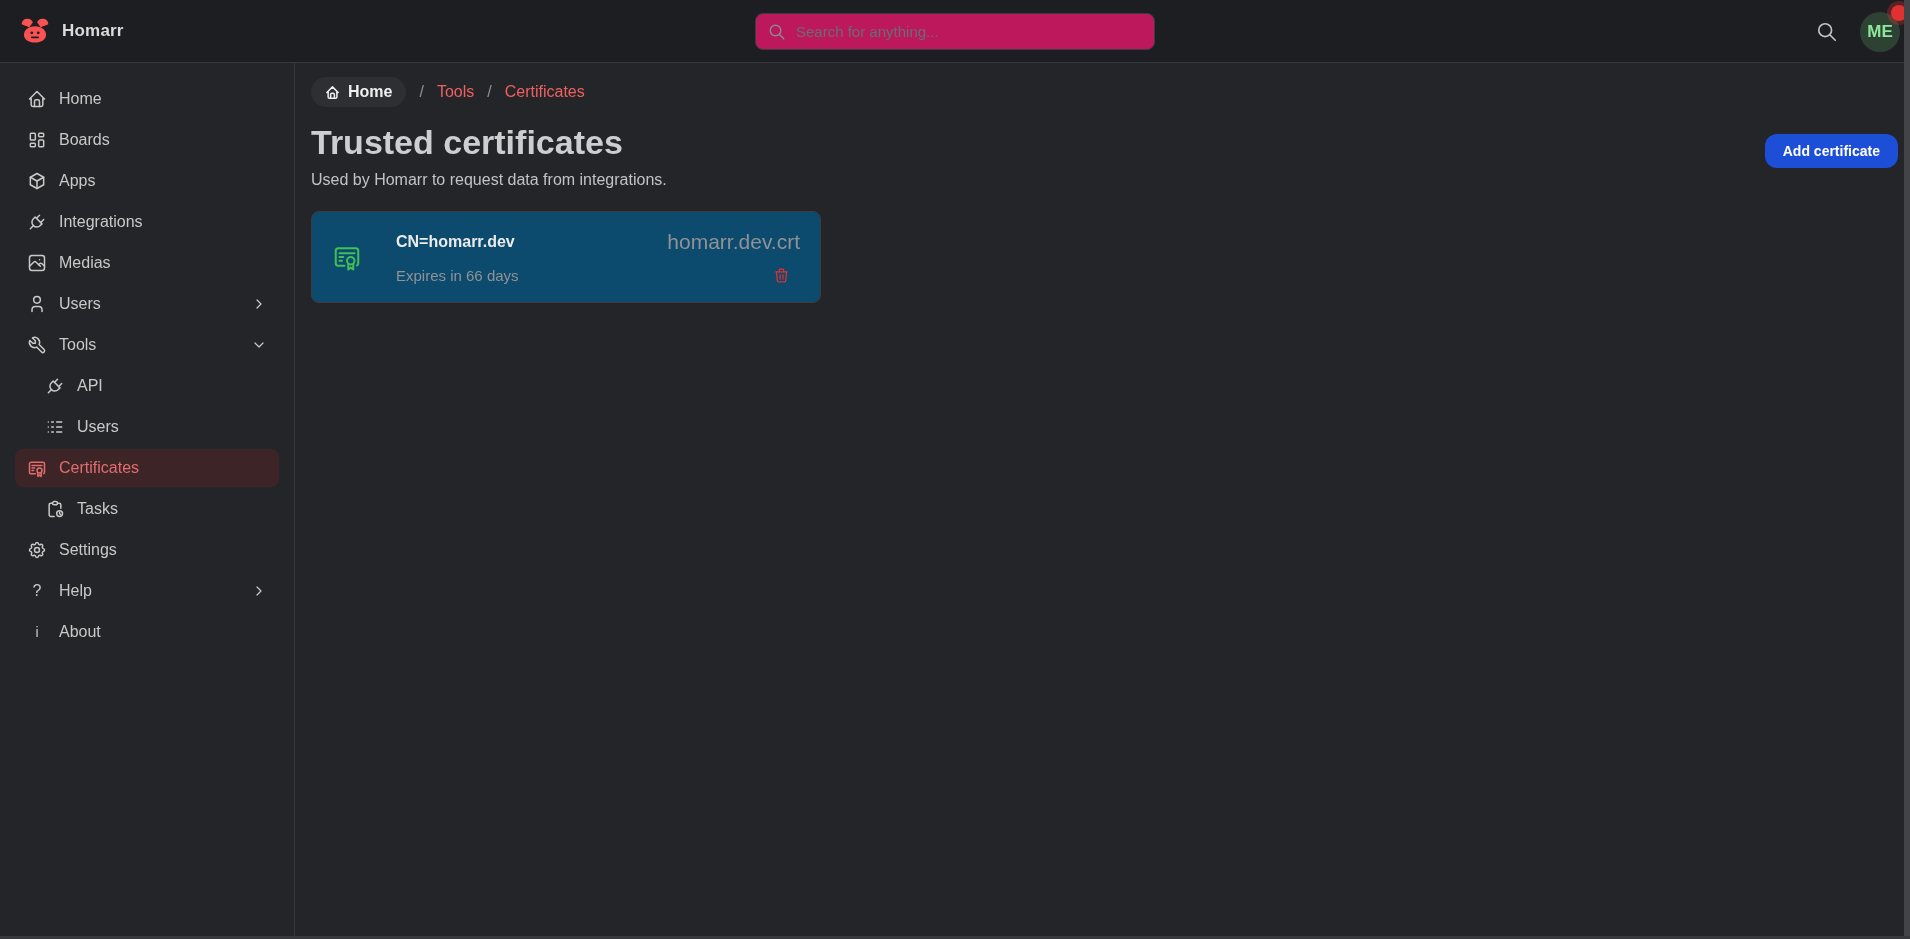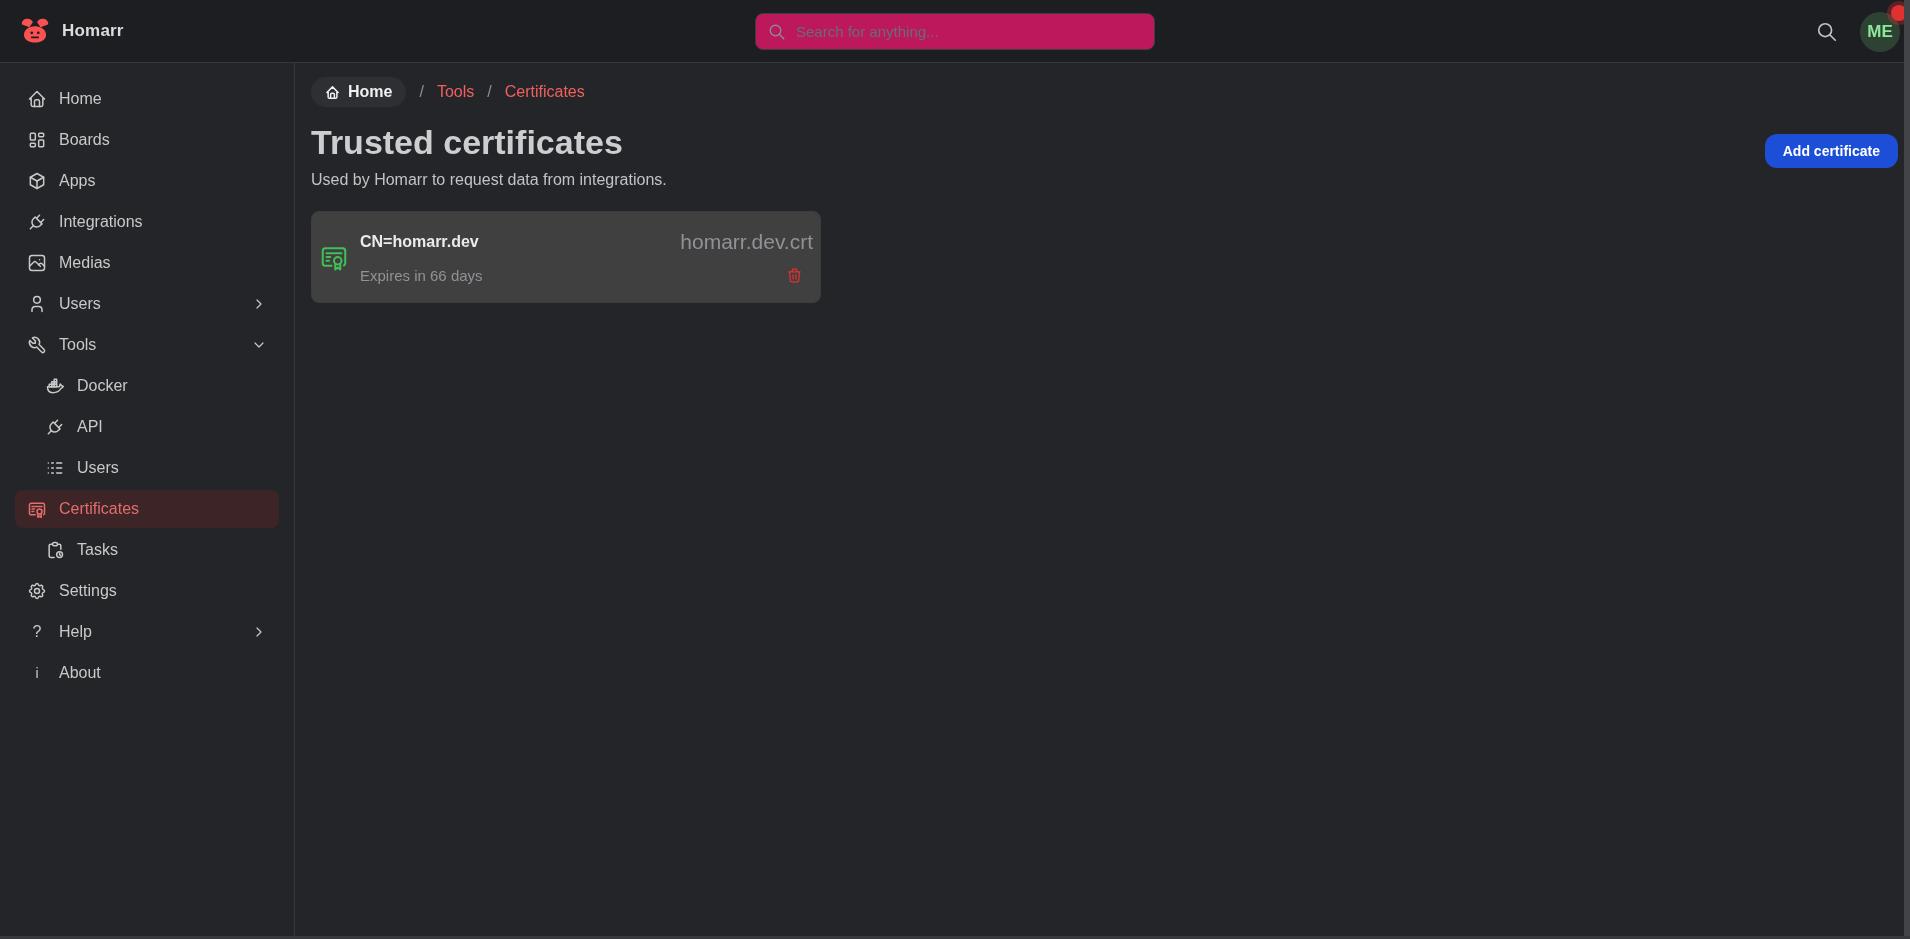--- a/index.html
+++ b/index.html
@@ -91,22 +91,22 @@
   .page-title { font-size: 34px; font-weight: 700; color: #cdced0; line-height: 1.25; }
   .page-subtitle { font-size: 16px; color: #c2c3c5; margin-top: 7px; }
   .add-btn {
     background: #1d4ed8; border: none; color: #ffffff; font-weight: 700;
     font-size: 14px; height: 34px; padding: 0 18px; border-radius: 12px;
     cursor: pointer; margin-top: 13px; font-family: "Liberation Sans", sans-serif;
   }
   
   .cert-card {
     margin-top: 22px; width: 510px; min-height: 92px;
-    background: #404040; border: 1px solid #3c3d41; border-radius: 8px;
-    padding: 17px 7px; display: flex; gap: 11px; align-items: center;
+    background: #0c4a6e; border: 1px solid #3c3d41; border-radius: 8px;
+    padding: 17px 20px; display: flex; gap: 34px; align-items: center;
   }
   .cert-icon { color: #40c057; display: flex; flex: none; }
   .cert-icon .t-icon { width: 30px; height: 30px; stroke-width: 1.6; }
   .cert-body { flex: 1; }
   .cert-row { display: flex; justify-content: space-between; align-items: center; }
   .cert-row + .cert-row { margin-top: 13px; }
   .cert-name { font-size: 16px; font-weight: 700; color: #ebebeb; }
   .cert-file { font-size: 21px; color: #8f9296; }
   .cert-expiry { font-size: 15px; color: #8f9296; }
   .trash-btn { background: none; border: none; color: #e03131; cursor: pointer; display: flex; margin-right: 10px; }
@@ -224,32 +224,20 @@
       <path d="M7 10h3v-3l-3.5 -3.5a6 6 0 0 1 8 8l6 6a2 2 0 0 1 -3 3l-6 -6a6 6 0 0 1 -8 -8l3.5 3.5"></path>
     </svg>
     <span>Tools</span>
     <span class="chev">
       <svg class="t-icon" viewBox="0 0 24 24">
           <path d="M6 9l6 6l6 -6"></path>
         </svg>
     </span>
   </div>
 
-  <div class="nav-item sub">
-    <svg class="t-icon" viewBox="0 0 24 24">
-      <path d="M22 12.54c-1.804 -.345 -2.701 -1.08 -3.523 -2.94c-.487 .696 -1.102 1.568 -.92 2.4c.028 .238 -.32 1 -.557 1h-14c0 5.208 3.164 7 6.196 7c4.124 .022 7.828 -1.376 9.854 -5c1.146 -.101 2.296 -1.505 2.95 -2.46z"></path>
-        <path d="M5 10h3v3h-3z"></path>
-        <path d="M8 10h3v3h-3z"></path>
-        <path d="M11 10h3v3h-3z"></path>
-        <path d="M8 7h3v3h-3z"></path>
-        <path d="M11 7h3v3h-3z"></path>
-        <path d="M11 4h3v3h-3z"></path>
-    </svg>
-    <span>Docker</span>
-  </div>
 
   <div class="nav-item sub">
     <svg class="t-icon" viewBox="0 0 24 24">
       <path d="M9.785 6l8.215 8.215l-2.054 2.054a5.81 5.81 0 1 1 -8.215 -8.215l2.054 -2.054z"></path>
         <path d="M4 20l3.5 -3.5"></path>
         <path d="M15 4l-3.5 3.5"></path>
         <path d="M20 9l-3.5 3.5"></path>
     </svg>
     <span>API</span>
   </div>

